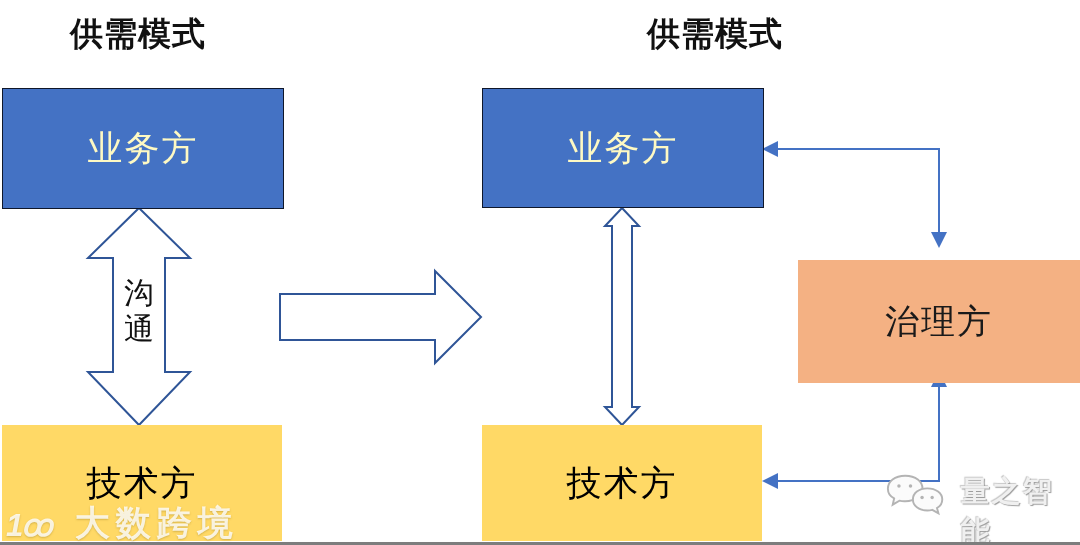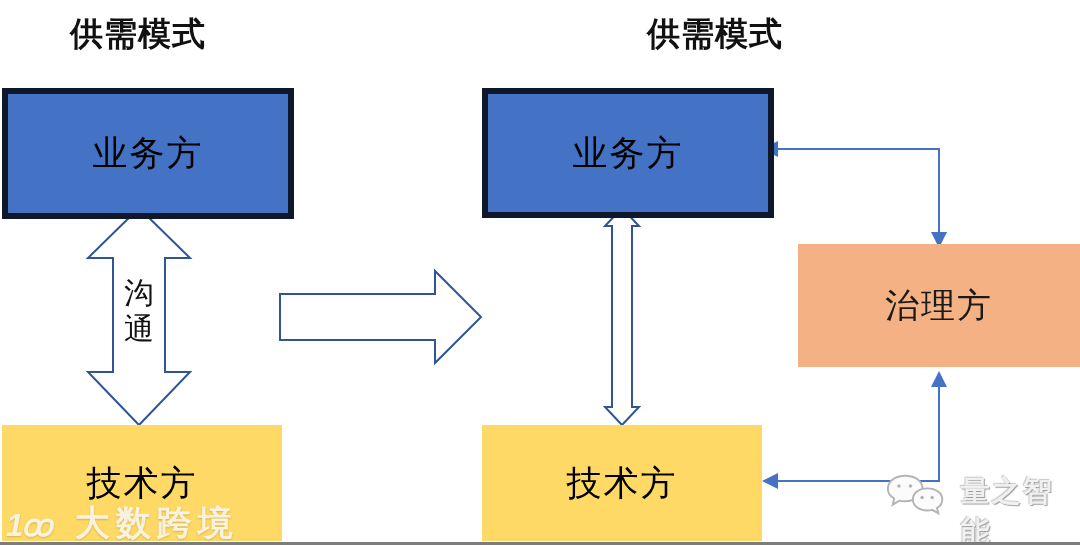--- a/index.html
+++ b/index.html
@@ -20,28 +20,28 @@
   }
   #title-left{left:70px;top:12px;}
   #title-right{left:647px;top:12px;}
   .node{
     position:absolute;
     display:flex;align-items:center;justify-content:center;
     font-size:35px;
     letter-spacing:2px;
     white-space:nowrap;
   }
-  .node.blue{background:var(--business-fill,#4472C4);color:#000000;border:6px solid #0f172a;}
+  .node.blue{background:var(--business-fill,#4472C4);color:#fef9c3;border:1px solid #0f172a;}
   .node.yellow{background:var(--tech-fill,#FFD966);color:#000000;}
   .node.orange{background:var(--governance-fill,#F4B183);color:#1a1a1a;}
   #box-business-left{left:2px;top:88px;width:280px;height:119px;}
   #box-business-right{left:482px;top:88px;width:280px;height:118px;}
   #box-tech-left{left:2px;top:425px;width:280px;height:116px;}
   #box-tech-right{left:482px;top:425px;width:280px;height:116px;}
-  #box-governance{left:798px;top:244px;width:282px;height:123px;font-size:34px;}
+  #box-governance{left:798px;top:260px;width:282px;height:123px;font-size:34px;}
   #shapes{position:absolute;left:0;top:0;width:1080px;height:545px;}
   .block-arrow{fill:#ffffff;stroke:var(--arrow-outline,#2F5597);stroke-width:2;stroke-linejoin:miter;}
   .conn{fill:none;stroke:var(--connector,#4472C4);stroke-width:2;}
   .conn-head{fill:var(--connector,#4472C4);stroke:none;}
   .arrow-label{
     position:absolute;color:#111;font-size:30px;font-weight:500;
   }
   #label-communication{
     left:121px;top:275px;width:36px;
     line-height:36px;word-break:break-all;text-align:center;

